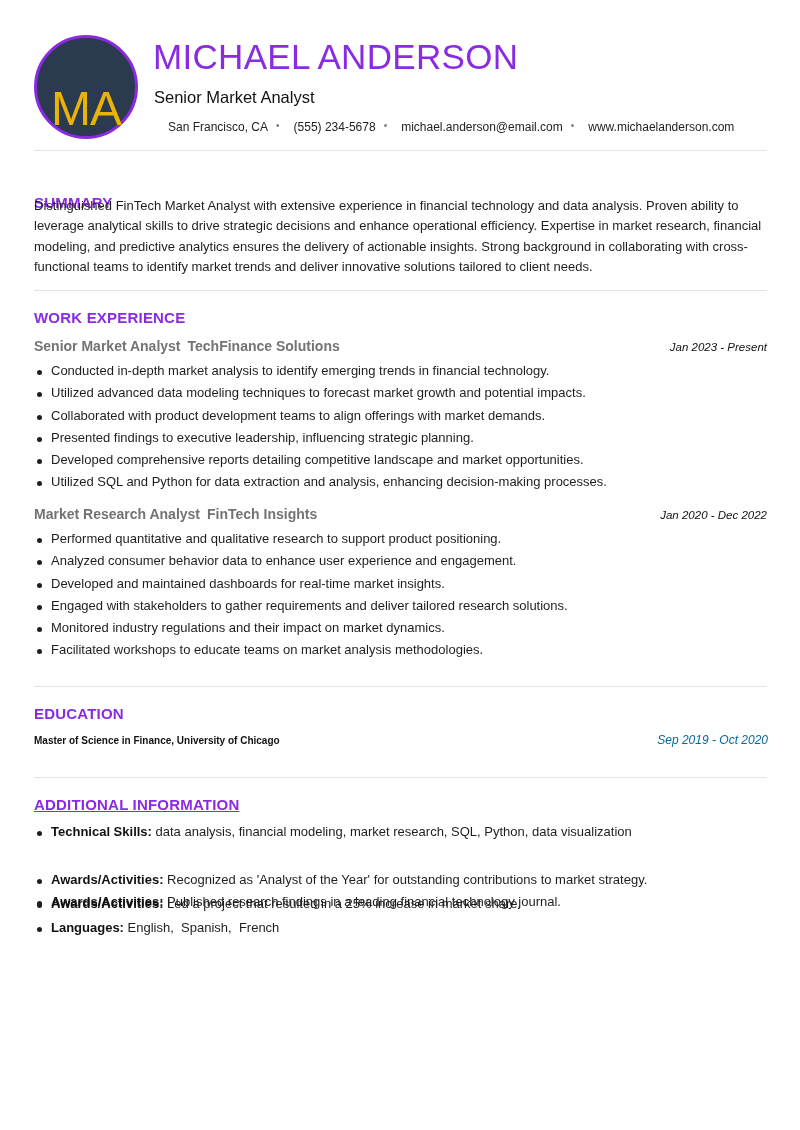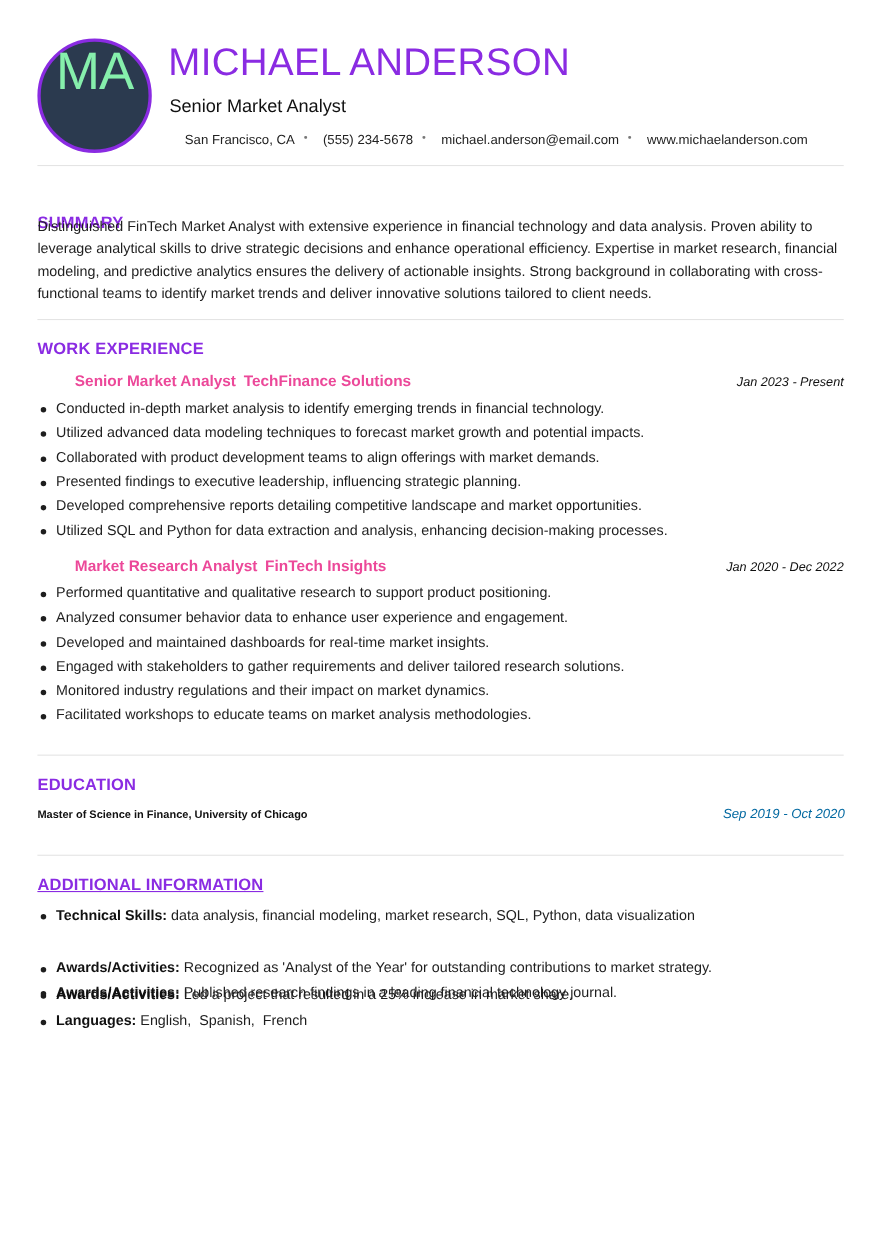--- a/index.html
+++ b/index.html
@@ -10,22 +10,22 @@
       position: relative;
       overflow: hidden;
     }
     .page { position: absolute; left: 0; top: 0; width: 800px; height: 1130px; }
 
     
     .avatar {
       position: absolute; left: 34px; top: 35px;
       width: 104px; height: 104px; border-radius: 50%;
       background: #2b3a4f; border: 3px solid #8a2be2;
-      display: flex; align-items: flex-start; justify-content: center;
-      color: #86efac; font-size: 48px; letter-spacing: -1px;
+      display: flex; align-items: flex-end; justify-content: center;
+      color: #eab308; font-size: 48px; letter-spacing: -1px;
     }
     .name {
       position: absolute; left: 153px; top: 37px;
       font-size: 35px; font-weight: normal; color: #8a2be2; letter-spacing: 0.3px;
     }
     .headline {
       position: absolute; left: 154px; top: 88px;
       font-size: 16.5px; color: #111;
     }
     .contact {
@@ -45,21 +45,21 @@
 
     .summary {
       position: absolute; left: 34px; top: 196px; width: 734px;
       font-size: 13px; line-height: 20.3px; color: #1e1e1e;
     }
 
     .job-head {
       position: absolute; left: 34px; width: 733px;
       display: flex; justify-content: space-between; align-items: baseline;
     }
-    .job-head .title { font-size: 14px; font-weight: bold; color: #ec4899; margin-left: 34px; }
+    .job-head .title { font-size: 14px; font-weight: bold; color: #737373; }
     .job-head .title .company { margin-left: 7px; }
     .job-head .dates { font-size: 11.5px; font-style: italic; color: #111; }
 
     ul.bullets {
       position: absolute; left: 34px; width: 733px; list-style: none;
     }
     ul.bullets li {
       position: relative; padding-left: 17px;
       font-size: 13px; color: #1e1e1e; height: 22.3px; line-height: 22.3px;
     }

